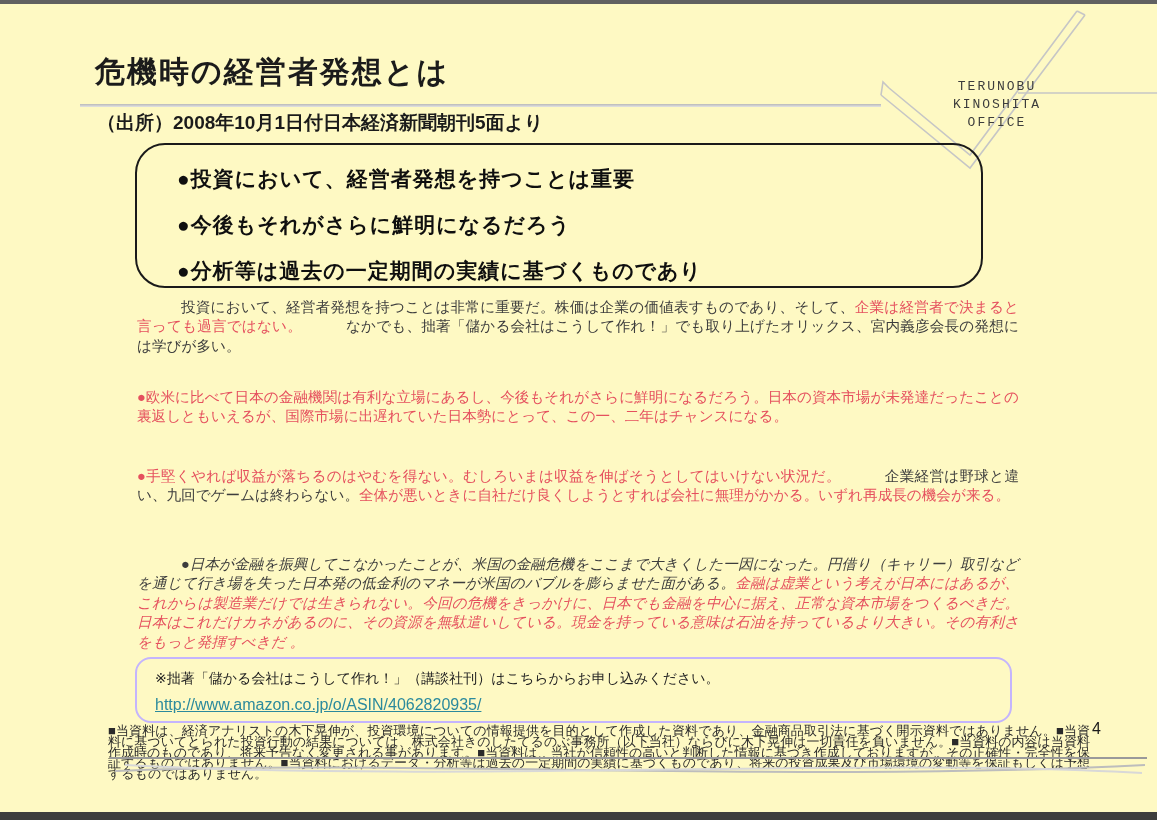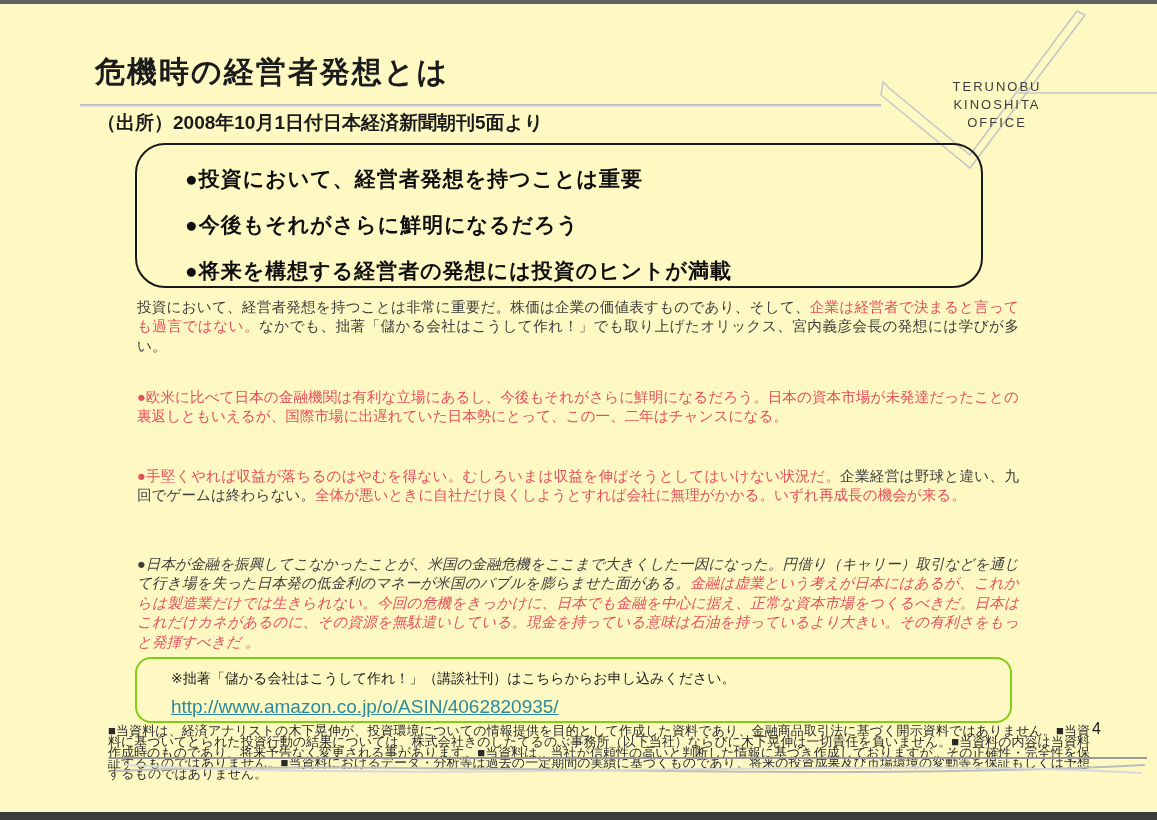--- a/index.html
+++ b/index.html
@@ -19,55 +19,55 @@
     background:linear-gradient(#b9b9b9,#e3e3e3);
   }
   .source-caption{
     position:absolute;left:97px;top:110px;font-size:19px;font-weight:bold;color:#1b1b1b;
   }
 
   
   .logo{position:absolute;left:840px;top:0;width:317px;height:210px;}
   .logo-text{
     position:absolute;left:52px;top:78px;width:210px;text-align:center;
-    font-family:Liberation Sans, sans-serif;color:#3c3c3c;
+    font-family:Liberation Mono, monospace;color:#3c3c3c;
     font-size:13px;line-height:18px;letter-spacing:2px;
   }
   .logo svg{position:absolute;left:0;top:0;}
 
   
   .key-box{
     position:absolute;left:135px;top:143px;width:848px;height:145px;
     border:2.5px solid #1a1a1a;border-radius:30px;box-sizing:border-box;
     padding:14px 0 0 40px;
   }
   .key-point{
     font-size:21px;font-weight:bold;color:#0f0f0f;letter-spacing:1px;
-    height:46px;line-height:40px;white-space:nowrap;margin-left:8px;
+    height:46px;line-height:40px;white-space:nowrap;
   }
 
   
   .para{
     position:absolute;left:137px;width:882px;
     font-size:14.6px;line-height:19.4px;color:var(--body,#3d3d3d);
     text-align:justify;
   }
   .para .seg-red{color:var(--red,#e5505e);}
-  .para .seg-black{color:var(--body,#3d3d3d);}
+  .para .seg-black{color:var(--body,#3d3d3d);margin-left:44px;}
   .p1{top:298px;} .p2{top:388px;} .p3{top:467px;} .p4{top:555px;font-style:italic;}
 
   
   .cta-box{
     position:absolute;left:135px;top:657px;width:877px;height:66px;
-    border:2px solid #84cc16;border-radius:16px;box-sizing:border-box;
-    padding:11px 34px;
+    border:2px solid #c4b5fd;border-radius:16px;box-sizing:border-box;
+    padding:11px 18px;
   }
   .cta-text{font-size:14px;color:#222;}
   .cta-link{
-    display:inline-block;margin-top:8px;font-size:19px;
+    display:inline-block;margin-top:8px;font-size:16px;
     color:var(--link,#2b8a9d);text-decoration:underline;cursor:pointer;
   }
 
   
   .disclaimer{
     position:absolute;left:108px;top:726px;width:982px;
     font-size:13px;line-height:10.8px;color:#2a2a2a;text-align:justify;
   }
   .page-number{position:absolute;left:1092px;top:720px;font-size:16px;color:#1b1b1b;}
   .footer-rule{position:absolute;left:110px;top:757px;width:1037px;height:2px;background:#9a9a9a;}
@@ -97,21 +97,21 @@
     <div class="logo-text">
       <div>TERUNOBU</div>
       <div>KINOSHITA</div>
       <div>OFFICE</div>
     </div>
   </div>
 
   <div class="key-box">
     <div class="key-point">●投資において、経営者発想を持つことは重要</div>
     <div class="key-point">●今後もそれがさらに鮮明になるだろう</div>
-    <div class="key-point">●将来を構想する経営者の発想には投資のヒントが満載</div>
+    <div class="key-point">●分析等は過去の一定期間の実績に基づくものであり</div>
   </div>
 
   <div class="para p1"><span class="seg-black">投資において、経営者発想を持つことは非常に重要だ。株価は企業の価値表すものであり、そして、</span><span class="seg-red">企業は経営者で決まると言っても過言ではない。</span><span class="seg-black">なかでも、拙著「儲かる会社はこうして作れ！」でも取り上げたオリックス、宮内義彦会長の発想には学びが多い。</span></div>
   <div class="para p3"><span class="seg-red">●手堅くやれば収益が落ちるのはやむを得ない。むしろいまは収益を伸ばそうとしてはいけない状況だ。</span><span class="seg-black">企業経営は野球と違い、九回でゲームは終わらない。</span><span class="seg-red">全体が悪いときに自社だけ良くしようとすれば会社に無理がかかる。いずれ再成長の機会が来る。</span></div>
   <div class="para p2"><span class="seg-red">●欧米に比べて日本の金融機関は有利な立場にあるし、今後もそれがさらに鮮明になるだろう。日本の資本市場が未発達だったことの裏返しともいえるが、国際市場に出遅れていた日本勢にとって、この一、二年はチャンスになる。</span></div>
   <div class="para p4"><span class="seg-black">●日本が金融を振興してこなかったことが、米国の金融危機をここまで大きくした一因になった。円借り（キャリー）取引などを通じて行き場を失った日本発の低金利のマネーが米国のバブルを膨らませた面がある。</span><span class="seg-red">金融は虚業という考えが日本にはあるが、これからは製造業だけでは生きられない。今回の危機をきっかけに、日本でも金融を中心に据え、正常な資本市場をつくるべきだ。日本はこれだけカネがあるのに、その資源を無駄遣いしている。現金を持っている意味は石油を持っているより大きい。その有利さをもっと発揮すべきだ 。</span></div>
 
   <div class="cta-box">
     <div class="cta-text">※拙著「儲かる会社はこうして作れ！」（講談社刊）はこちらからお申し込みください。</div>
     <a class="cta-link">http://www.amazon.co.jp/o/ASIN/4062820935/</a>

